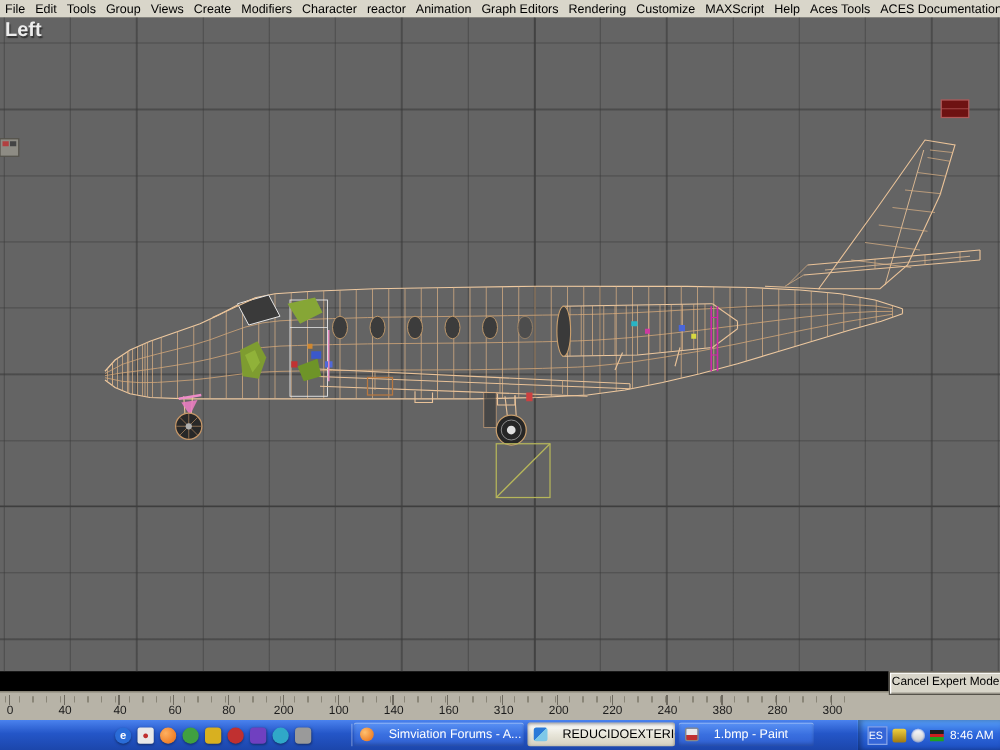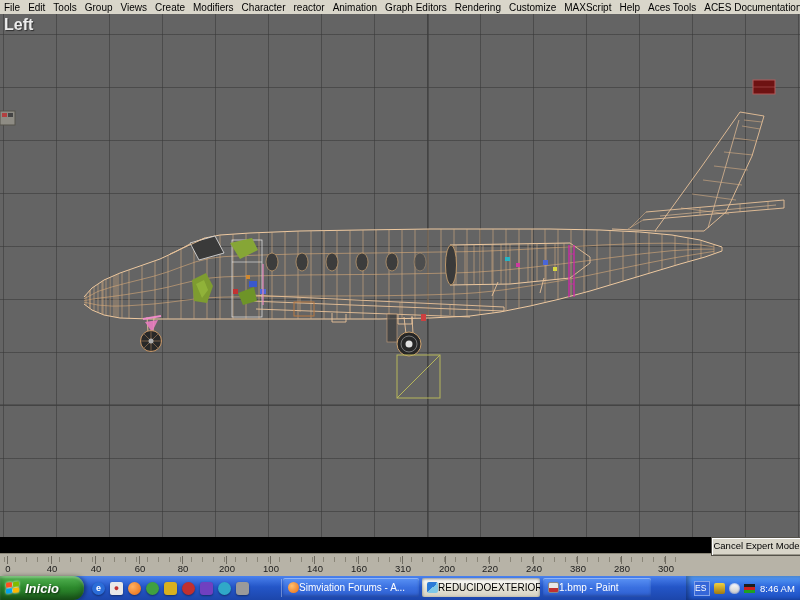--- a/index.html
+++ b/index.html
@@ -74,21 +74,21 @@
   .ql.c2{background:#e8e8e8;color:#c03030;border-radius:2px;}
   .ql.c3{background:radial-gradient(circle at 35% 35%,#ffb060,#e86a10);border-radius:50%;}
   .ql.c4{background:#40a040;border-radius:50%;}
   .ql.c5{background:#d8b020;}
   .ql.c6{background:#c03030;border-radius:50%;}
   .ql.c7{background:#7040c0;}
   .ql.c8{background:#30a8c8;border-radius:50%;}
   .ql.c9{background:#9a9a9a;}
   .tb-sep{position:absolute;left:281px;top:3px;height:18px;width:1px;background:#ffffff55;}
   .task{position:absolute;top:2px;height:19px;border-radius:2px;display:flex;align-items:center;
-    gap:0;padding:0 5px;box-sizing:border-box;font-size:10px;color:#fff;cursor:pointer;
+    gap:12px;padding:0 5px;box-sizing:border-box;font-size:10px;color:#fff;cursor:pointer;
     background:linear-gradient(#5a92f5,#3a70e0 50%,#2e5ed0);
     box-shadow:inset 0 1px 0 #ffffff55,inset 0 -2px 3px #00000033;white-space:nowrap;overflow:hidden;}
   .task.active{background:linear-gradient(#ffffff,#e8e6da 50%,#d4d0c0);color:#000;
     box-shadow:inset 0 1px 3px #00000077;}
   .task .ticon{width:11px;height:11px;flex:0 0 11px;border-radius:2px;}
   .ticon.firefox{background:radial-gradient(circle at 35% 35%,#ffc070,#e86a10);border-radius:50%;}
   .ticon.max{background:linear-gradient(135deg,#2a7ad8 50%,#7ec8e8 50%);}
   .ticon.paint{background:linear-gradient(#e8e8e8 55%,#c03030 55%);border:1px solid #888;box-sizing:border-box;}
   .tray{position:absolute;right:0;top:0;height:24px;width:114px;display:flex;align-items:center;
     gap:4px;padding:0 5px 0 8px;box-sizing:border-box;color:#fff;font-size:9.5px;
@@ -351,29 +351,20 @@
     <span class="tick-num" style="left:403px">310</span>
     <span class="tick-num" style="left:447px">200</span>
     <span class="tick-num" style="left:490px">220</span>
     <span class="tick-num" style="left:534px">240</span>
     <span class="tick-num" style="left:578px">380</span>
     <span class="tick-num" style="left:622px">280</span>
     <span class="tick-num" style="left:666px">300</span>
   </div>
 
   <div class="taskbar">
-    <div class="start-btn">
-      <span class="winlogo">
-          <i></i>
-          <i></i>
-          <i></i>
-          <i></i>
-        </span>
-      <span>Inicio</span>
-    </div>
     <div class="quick-launch">
       <span class="ql c1">e</span>
       <span class="ql c2">●</span>
       <span class="ql c3"></span>
       <span class="ql c4"></span>
       <span class="ql c5"></span>
       <span class="ql c6"></span>
       <span class="ql c7"></span>
       <span class="ql c8"></span>
       <span class="ql c9"></span>

